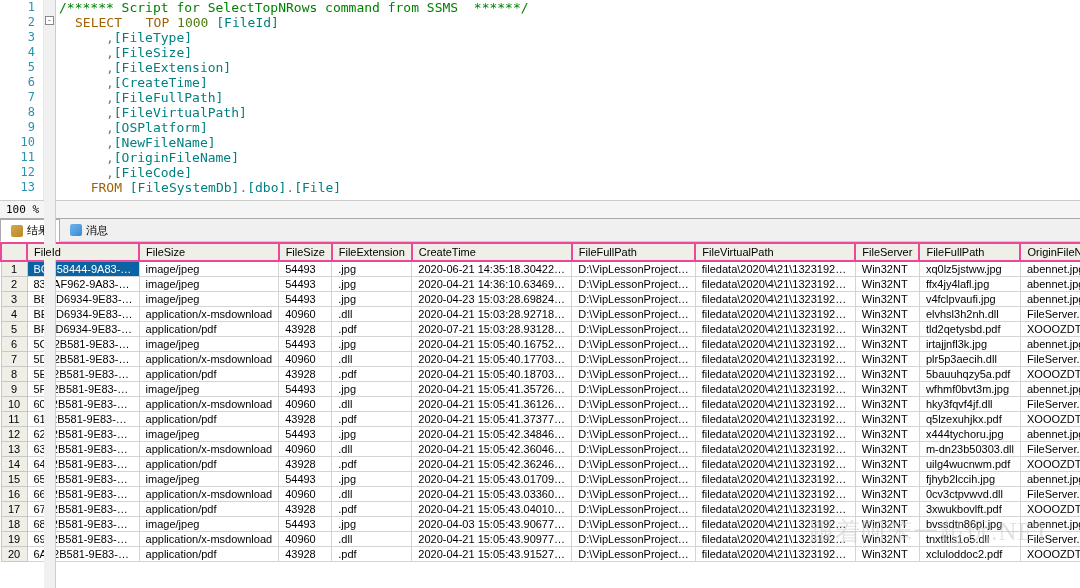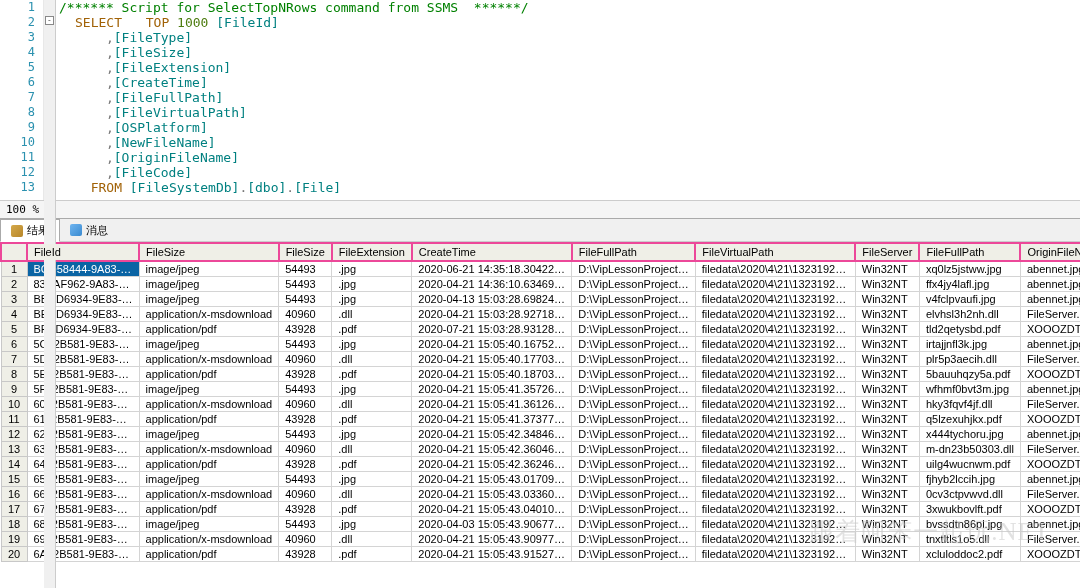--- a/index.html
+++ b/index.html
@@ -112,21 +112,21 @@
           <td>Win32NT</td>
           <td>ffx4jy4lafl.jpg</td>
           <td>abennet.jpg</td>
         </tr>
         <tr>
           <td class="rownum">3</td>
           <td>BBDD6934-9E83-…</td>
           <td>image/jpeg</td>
           <td>54493</td>
           <td>.jpg</td>
-          <td>2020-04-13 15:03:28.6982409</td>
+          <td>2020-04-23 15:03:28.6982409</td>
           <td>D:\VipLessonProject…</td>
           <td>filedata\2020\4\21\132319262086487310</td>
           <td>Win32NT</td>
           <td>v4fclpvaufi.jpg</td>
           <td>abennet.jpg</td>
         </tr>
         <tr>
           <td class="rownum">4</td>
           <td>BEDD6934-9E83-…</td>
           <td>application/x-msdownload</td>

